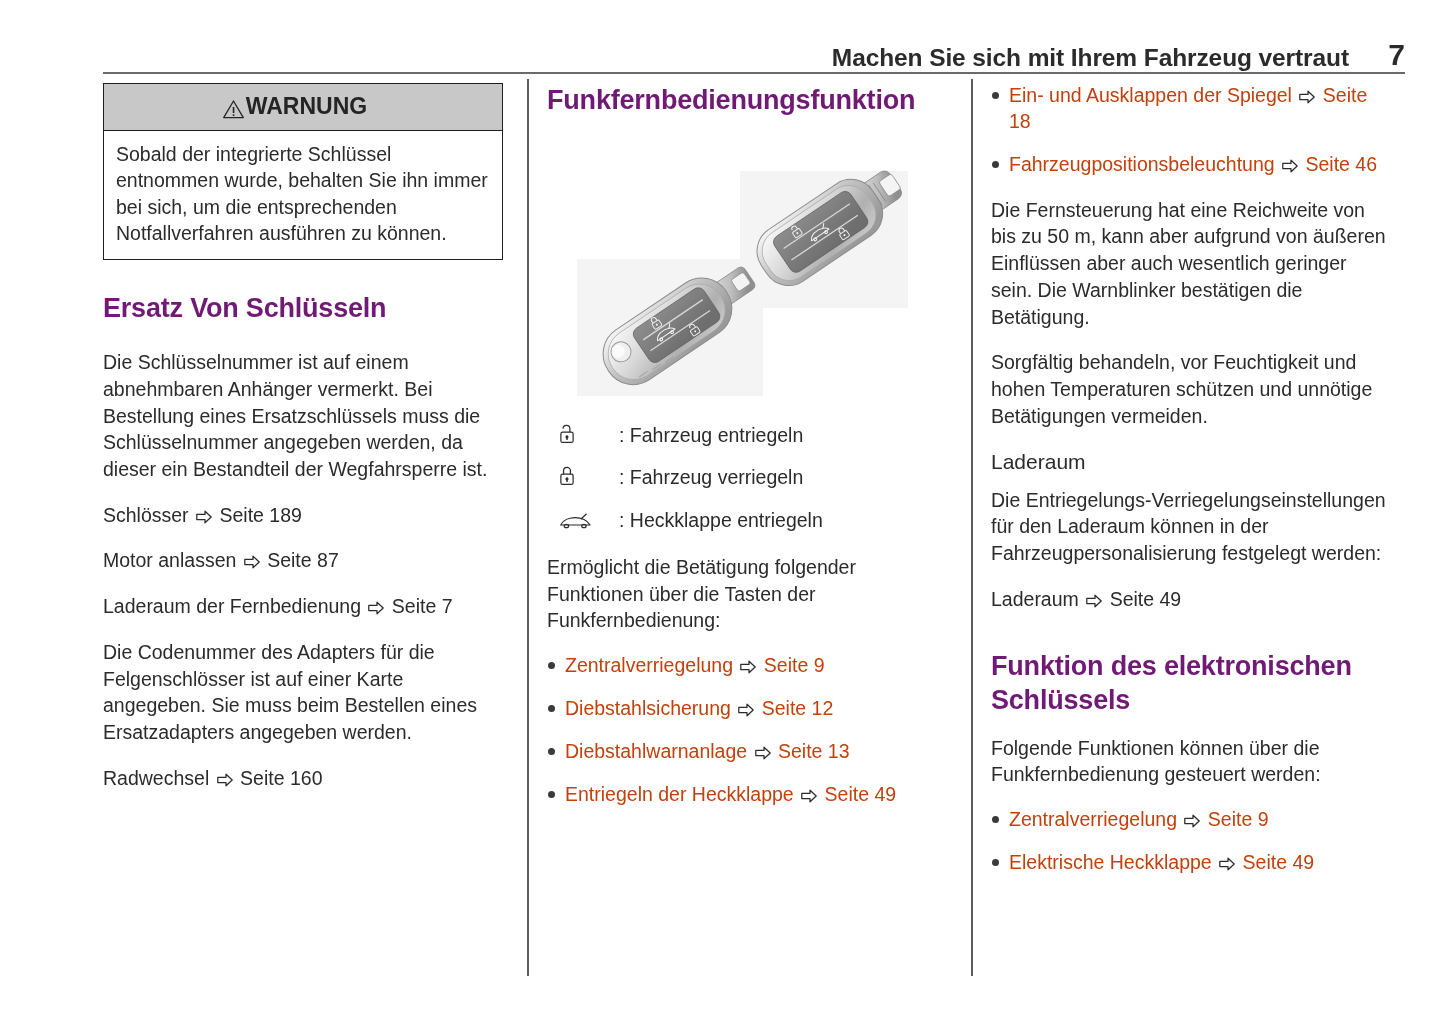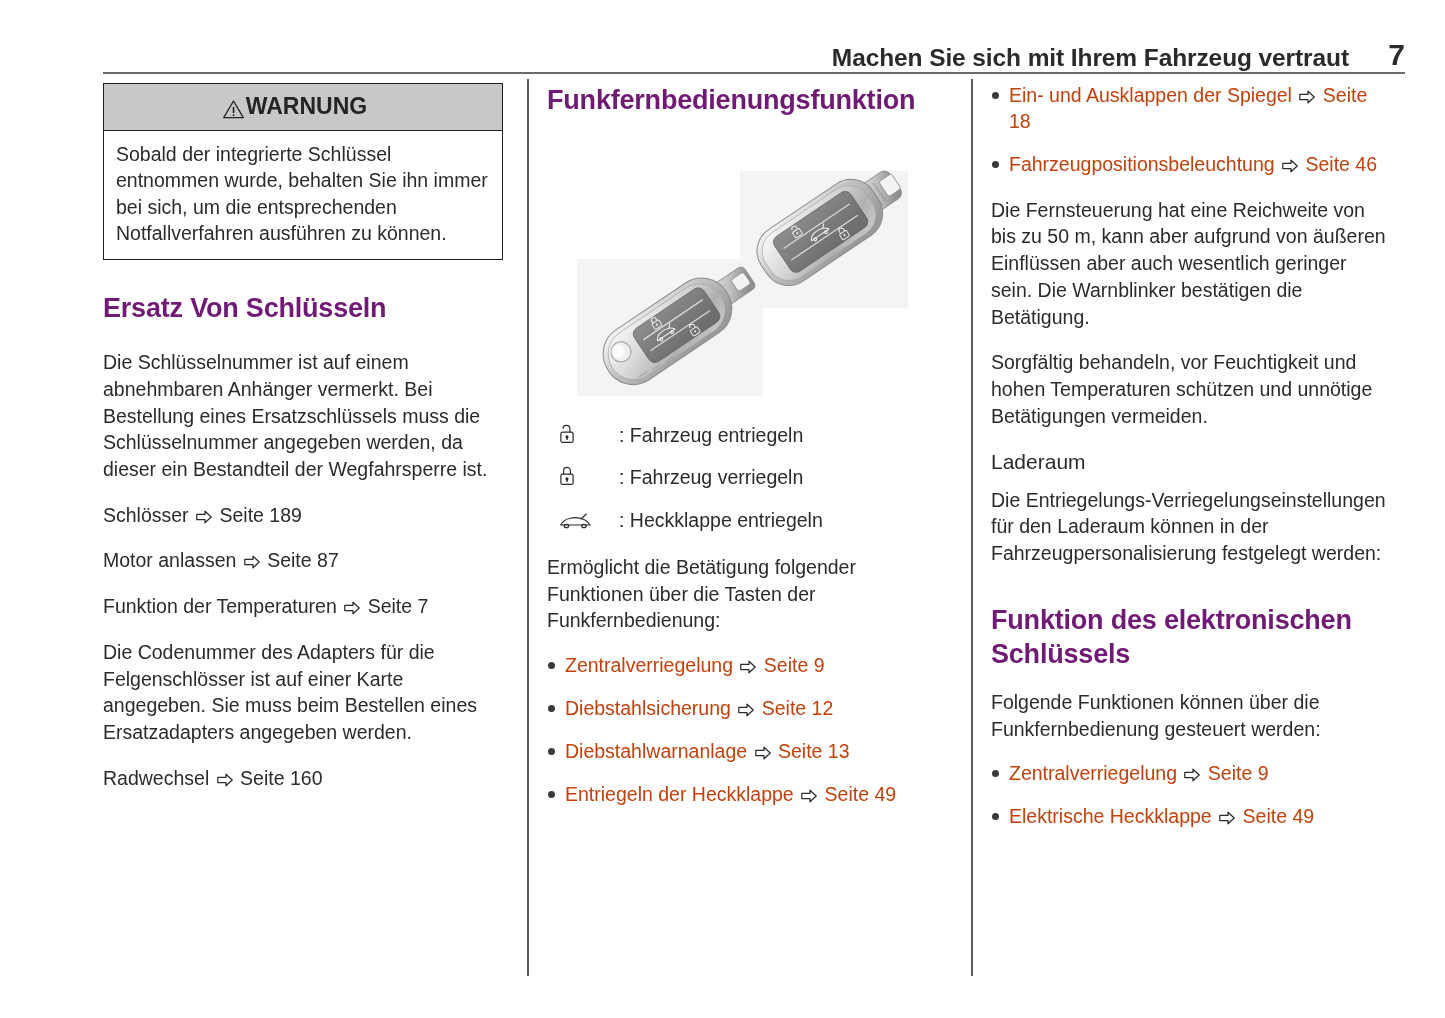--- a/index.html
+++ b/index.html
@@ -263,21 +263,21 @@
       <span>Motor anlassen</span>
       <span class="arw">
         <svg viewBox="0 0 16 14" width="16" height="14" aria-hidden="true">
           <path d="M0.8 4.4 L9.0 4.4 L9.0 1.2 L15.2 7.0 L9.0 12.8 L9.0 9.6 L0.8 9.6 Z" fill="none" stroke="#2b2b2b" stroke-width="1.25" stroke-linejoin="round"></path>
         </svg>
       </span>
       <span>Seite 87</span>
     </p>
 
     <p>
-      <span>Funktion der Temperaturen</span>
+      <span>Laderaum der Fernbedienung</span>
       <span class="arw">
         <svg viewBox="0 0 16 14" width="16" height="14" aria-hidden="true">
           <path d="M0.8 4.4 L9.0 4.4 L9.0 1.2 L15.2 7.0 L9.0 12.8 L9.0 9.6 L0.8 9.6 Z" fill="none" stroke="#2b2b2b" stroke-width="1.25" stroke-linejoin="round"></path>
         </svg>
       </span>
       <span>Seite 7</span>
     </p>
 
     <p>Die Codenummer des Adapters für die Felgenschlösser ist auf einer Karte angegeben. Sie muss beim Bestellen eines Ersatzadapters angegeben werden.</p>
 
@@ -515,20 +515,29 @@
         <span>Seite 46</span>
       </li>
     </ul>
 
     <p>Die Fernsteuerung hat eine Reichweite von bis zu 50 m, kann aber aufgrund von äußeren Einflüssen aber auch wesentlich geringer sein. Die Warnblinker bestätigen die Betätigung.</p>
     <p>Sorgfältig behandeln, vor Feuchtigkeit und hohen Temperaturen schützen und unnötige Betätigungen vermeiden.</p>
 
     <h2>Laderaum</h2>
     <p>Die Entriegelungs-Verriegelungseinstellungen für den Laderaum können in der Fahrzeugpersonalisierung festgelegt werden:</p>
 
+    <p>
+      <span>Laderaum</span>
+      <span class="arw">
+        <svg viewBox="0 0 16 14" width="16" height="14" aria-hidden="true">
+          <path d="M0.8 4.4 L9.0 4.4 L9.0 1.2 L15.2 7.0 L9.0 12.8 L9.0 9.6 L0.8 9.6 Z" fill="none" stroke="#2b2b2b" stroke-width="1.25" stroke-linejoin="round"></path>
+        </svg>
+      </span>
+      <span>Seite 49</span>
+    </p>
 
     <h1 style="margin-top:36px;margin-bottom:18px;">Funktion des elektronischen Schlüssels</h1>
 
     <p>Folgende Funktionen können über die Funkfernbedienung gesteuert werden:</p>
 
     <ul class="blist">
       <li>
         <span class="bdot"></span>
         <span>Zentralverriegelung</span>
         <span class="arw">

